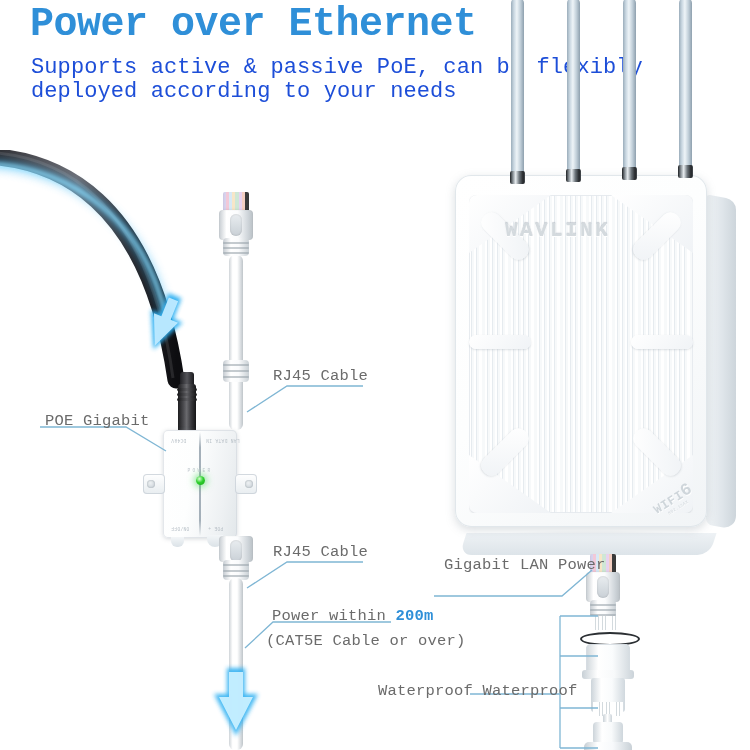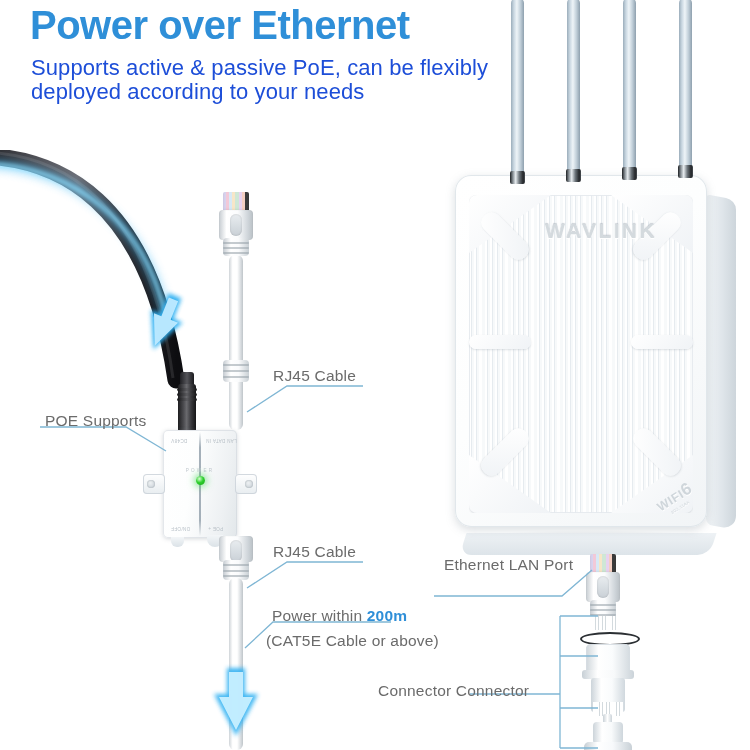--- a/index.html
+++ b/index.html
@@ -1,21 +1,21 @@
 <!DOCTYPE html>
 <html><head>
 <meta charset="utf-8">
 <style>
   html,body{margin:0;padding:0;}
   body{
     width:750px;height:750px;overflow:hidden;background:#ffffff;
     font-family:"Liberation Sans", sans-serif;
     -webkit-font-smoothing:antialiased;
   }
-  #stage{position:relative;width:676px;height:750px;background:#ffffff;}
+  #stage{position:relative;width:676px;height:750px;background:#ffffff;font-family:Liberation Mono, monospace;}
 
   
   .headline{
     position:absolute;left:30px;top:0px;
     font-size:40px;font-weight:bold;letter-spacing:-0.5px;
     color:#2f8fd8;white-space:nowrap;line-height:50px;
   }
   .subline{
     position:absolute;left:31px;top:56px;
     font-size:22px;color:#1d4ed8;line-height:24px;
@@ -167,21 +167,21 @@
         #ffffff 0px,#ffffff 2.2px,
         #e6ebef 2.2px,#e6ebef 3.0px,
         #f7f9fa 3.0px,#f7f9fa 5.2px);
     box-shadow:inset 0 0 0 1px rgba(228,233,237,.9);
   }
   .ap .plate{
     position:absolute;background:linear-gradient(135deg,#ffffff,#f0f3f6);
     box-shadow:0 1px 2px rgba(150,160,170,.30);
   }
   .ap .logo{
-    position:absolute;left:50px;top:44px;width:152px;text-align:right;
+    position:absolute;left:50px;top:44px;width:152px;text-align:left;
     font-size:21px;letter-spacing:2.4px;font-weight:bold;color:#d4dade;
     text-shadow:0 1px 0 #ffffff,0 -1px 1px rgba(150,160,170,.45);
   }
   .ap .wifi6{
     position:absolute;right:12px;bottom:16px;transform:rotate(-32deg);
     text-align:center;color:#cfd6db;
     text-shadow:0 1px 0 #ffffff;
   }
   .ap .wifi6 .m{font-size:12.5px;font-weight:bold;letter-spacing:.6px;}
   .ap .wifi6 .m b{font-size:17px;}
@@ -446,28 +446,28 @@
 
   <svg class="lead" style="left:470px;top:612px;width:140px;height:140" viewBox="0 0 140 140">
     <polyline points="0,82 90,82"></polyline>
     <polyline points="90,4 90,136"></polyline>
     <polyline points="90,4 128,4"></polyline>
     <polyline points="90,44 128,44"></polyline>
     <polyline points="90,96 128,96"></polyline>
     <polyline points="90,136 128,136"></polyline>
   </svg>
 
-  <div class="label" style="left:45px;top:412px;">POE Supports</div>
+  <div class="label" style="left:45px;top:412px;">POE Gigabit</div>
 
   <div class="label" style="left:273px;top:367px;">RJ45 Cable</div>
 
   <div class="label" style="left:273px;top:543px;">RJ45 Cable</div>
 
   <div class="label blue-num" style="left:272px;top:607px;">
     <span>Power within </span><b>200m</b>
   </div>
-  <div class="label" style="left:266px;top:632px;">(CAT5E Cable or above)</div>
-
-  <div class="label" style="left:444px;top:556px;">Ethernet LAN Port</div>
-
-  <div class="label" style="left:378px;top:682px;">Connector Connector</div>
+  <div class="label" style="left:266px;top:632px;">(CAT5E Cable or over)</div>
+
+  <div class="label" style="left:444px;top:556px;">Gigabit LAN Power</div>
+
+  <div class="label" style="left:378px;top:682px;">Waterproof Waterproof</div>
 
 </div>
 
 </body></html>

